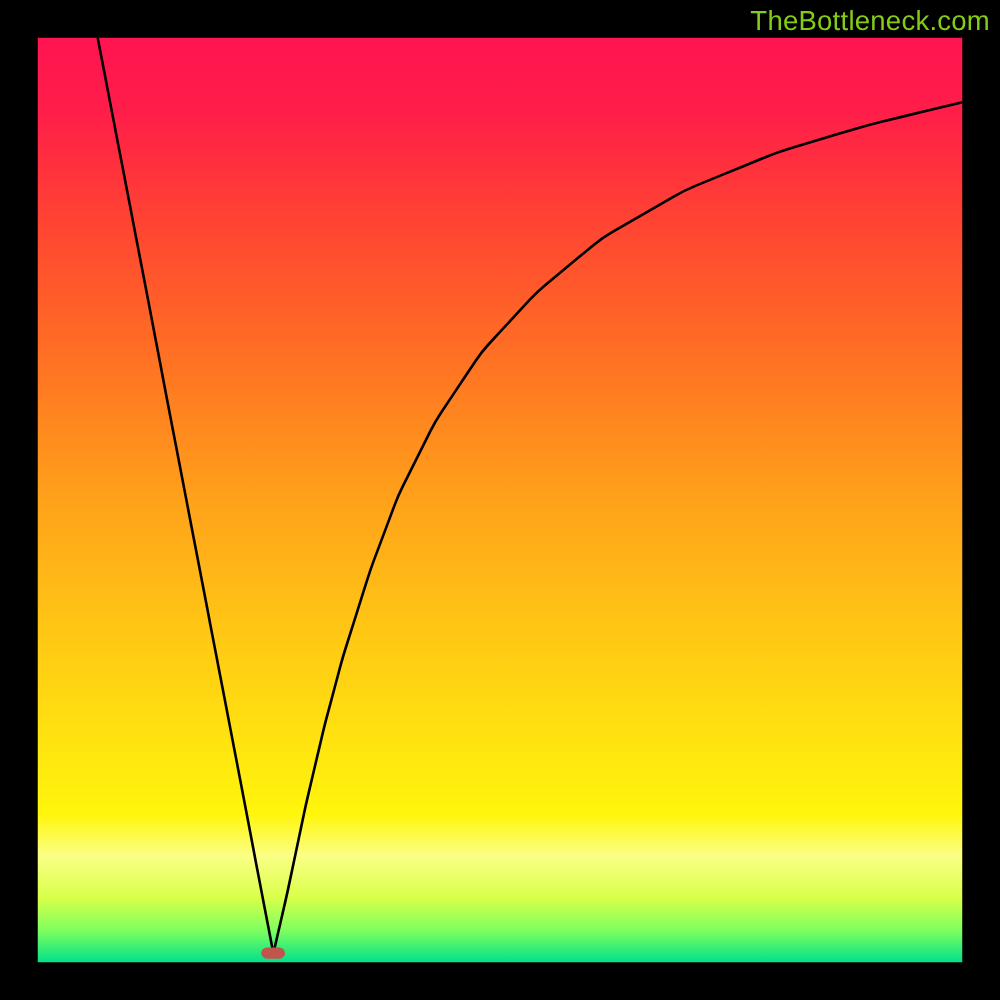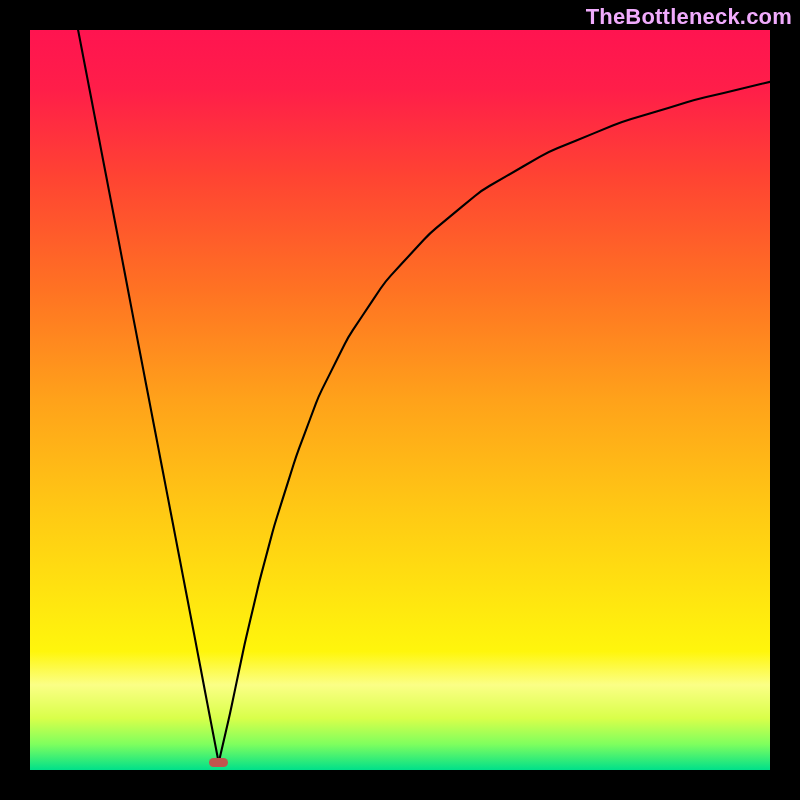--- a/index.html
+++ b/index.html
@@ -23,23 +23,23 @@
     position: absolute;
     left: 30px;
     top: 30px;
     width: 740px;
     height: 740px;
   }
   .attribution {
     position: absolute;
     top: 4px;
     right: 8px;
-    color: #f0abfc;
+    color: #84cc16;
     font-size: 22px;
-    font-weight: 700;
+    font-weight: 400;
     letter-spacing: 0.2px;
   }
   .marker {
     position: absolute;
     background: #c0554e;
     border-radius: 8px;
   }
   svg.curve {
     position: absolute;
     left: 0;

